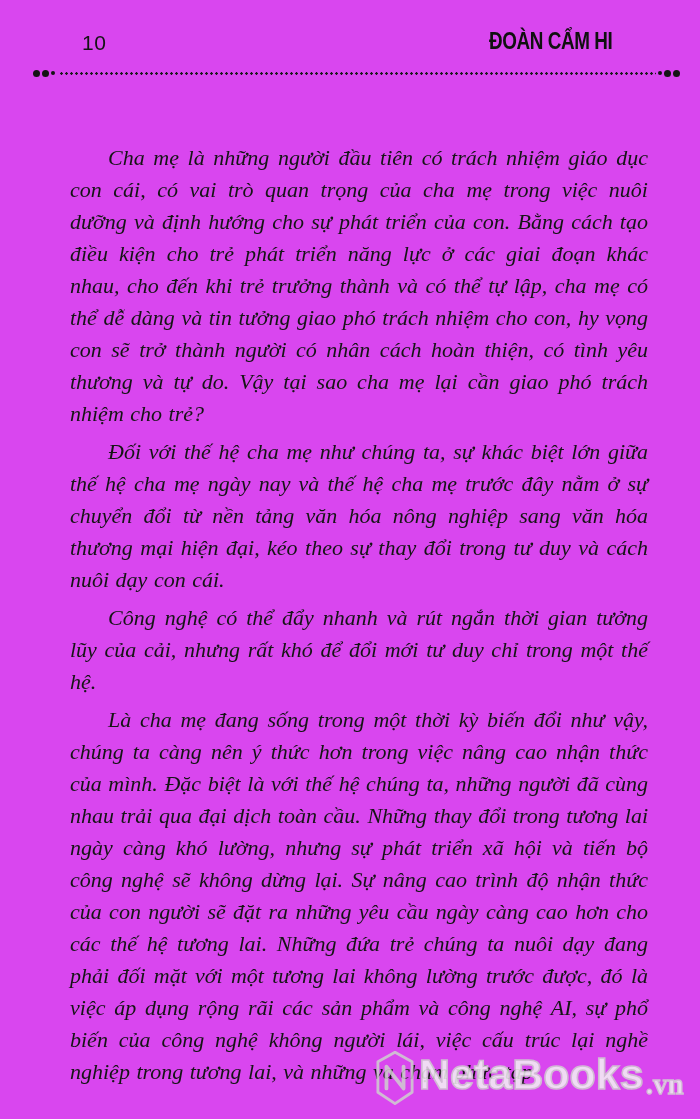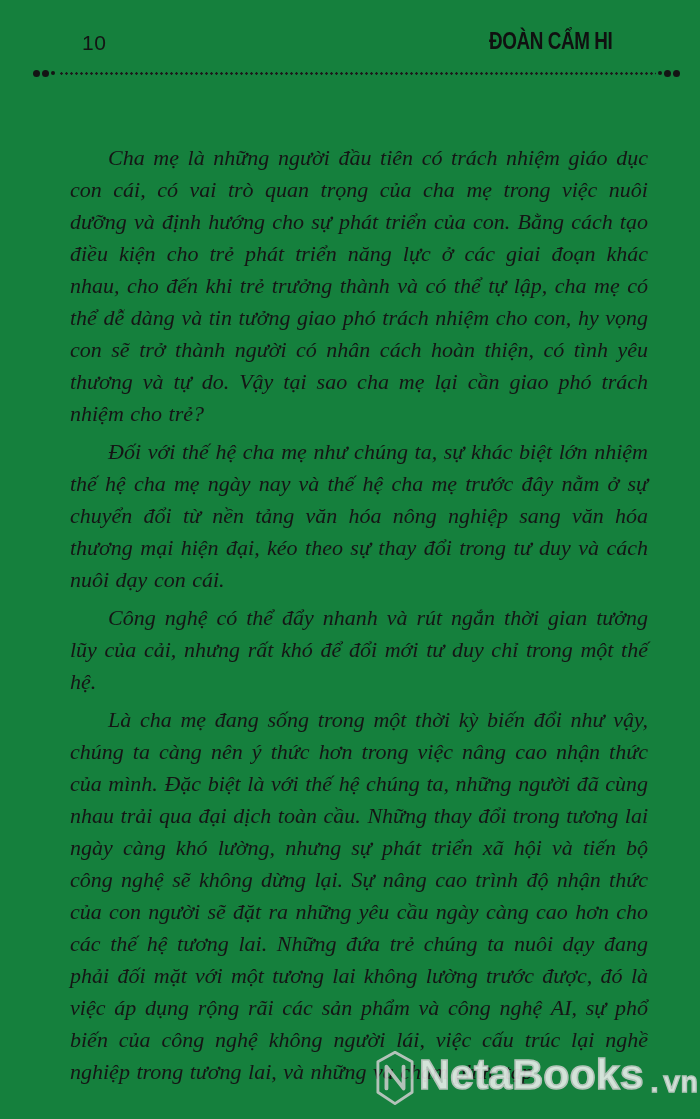--- a/index.html
+++ b/index.html
@@ -4,21 +4,21 @@
 <style>
   html, body {
     margin: 0;
     padding: 0;
     background: #ffffff;
   }
   .page {
     position: relative;
     width: 700px;
     height: 1119px;
-    background: #15803d;
+    background: #d946ef;
     overflow: hidden;
     font-family: "Liberation Serif", "DejaVu Serif", serif;
     color: #161616;
   }
 
   
   .header {
     position: absolute;
     top: 28px;
     left: 0;
@@ -113,21 +113,21 @@
   .wm-brand {
     font-family: "Liberation Sans", sans-serif;
     font-size: 43px;
     font-weight: 700;
     letter-spacing: 0px;
     color: #f5f5f5;
     -webkit-text-stroke: 1.6px #cfcfcf;
     white-space: nowrap;
   }
   .wm-tld {
-    font-family: Liberation Mono, monospace;
+    font-family: Liberation Serif, serif;
     font-size: 29px;
     font-weight: 700;
     color: #f1f1f1;
     -webkit-text-stroke: 1.3px #d2d2d2;
     margin-left: 2px;
     align-self: flex-end;
     padding-bottom: 5px;
     white-space: nowrap;
   }
 </style>
@@ -146,21 +146,21 @@
     <span class="dot big"></span>
     <span class="dot small"></span>
     <span class="dotline"></span>
     <span class="dot small"></span>
     <span class="dot big"></span>
     <span class="dot big"></span>
   </div>
 
   <div class="body-text">
     <p>Cha mẹ là những người đầu tiên có trách nhiệm giáo dục con cái, có vai trò quan trọng của cha mẹ trong việc nuôi dưỡng và định hướng cho sự phát triển của con. Bằng cách tạo điều kiện cho trẻ phát triển năng lực ở các giai đoạn khác nhau, cho đến khi trẻ trưởng thành và có thể tự lập, cha mẹ có thể dễ dàng và tin tưởng giao phó trách nhiệm cho con, hy vọng con sẽ trở thành người có nhân cách hoàn thiện, có tình yêu thương và tự do. Vậy tại sao cha mẹ lại cần giao phó trách nhiệm cho trẻ?</p>
-    <p>Đối với thế hệ cha mẹ như chúng ta, sự khác biệt lớn nhiệm thế hệ cha mẹ ngày nay và thế hệ cha mẹ trước đây nằm ở sự chuyển đổi từ nền tảng văn hóa nông nghiệp sang văn hóa thương mại hiện đại, kéo theo sự thay đổi trong tư duy và cách nuôi dạy con cái.</p>
+    <p>Đối với thế hệ cha mẹ như chúng ta, sự khác biệt lớn giữa thế hệ cha mẹ ngày nay và thế hệ cha mẹ trước đây nằm ở sự chuyển đổi từ nền tảng văn hóa nông nghiệp sang văn hóa thương mại hiện đại, kéo theo sự thay đổi trong tư duy và cách nuôi dạy con cái.</p>
     <p>Công nghệ có thể đẩy nhanh và rút ngắn thời gian tưởng lũy của cải, nhưng rất khó để đổi mới tư duy chỉ trong một thế hệ.</p>
     <p>Là cha mẹ đang sống trong một thời kỳ biến đổi như vậy, chúng ta càng nên ý thức hơn trong việc nâng cao nhận thức của mình. Đặc biệt là với thế hệ chúng ta, những người đã cùng nhau trải qua đại dịch toàn cầu. Những thay đổi trong tương lai ngày càng khó lường, nhưng sự phát triển xã hội và tiến bộ công nghệ sẽ không dừng lại. Sự nâng cao trình độ nhận thức của con người sẽ đặt ra những yêu cầu ngày càng cao hơn cho các thế hệ tương lai. Những đứa trẻ chúng ta nuôi dạy đang phải đối mặt với một tương lai không lường trước được, đó là việc áp dụng rộng rãi các sản phẩm và công nghệ AI, sự phổ biến của công nghệ không người lái, việc cấu trúc lại nghề nghiệp trong tương lai, và những va chạm phức tạp</p>
   </div>
 
   <div class="watermark">
     <svg class="wm-logo" viewBox="0 0 40 58" xmlns="http://www.w3.org/2000/svg">
       <polygon points="20,2 38,12 38,44 20,56 2,44 2,12" fill="none" stroke="#cfcfcf" stroke-width="3" stroke-linejoin="round"></polygon>
       <polyline points="11,40 11,17 29,40 29,17" fill="none" stroke="#cfcfcf" stroke-width="4" stroke-linecap="round" stroke-linejoin="round"></polyline>
     </svg>
     <span class="wm-brand">NetaBooks</span>

